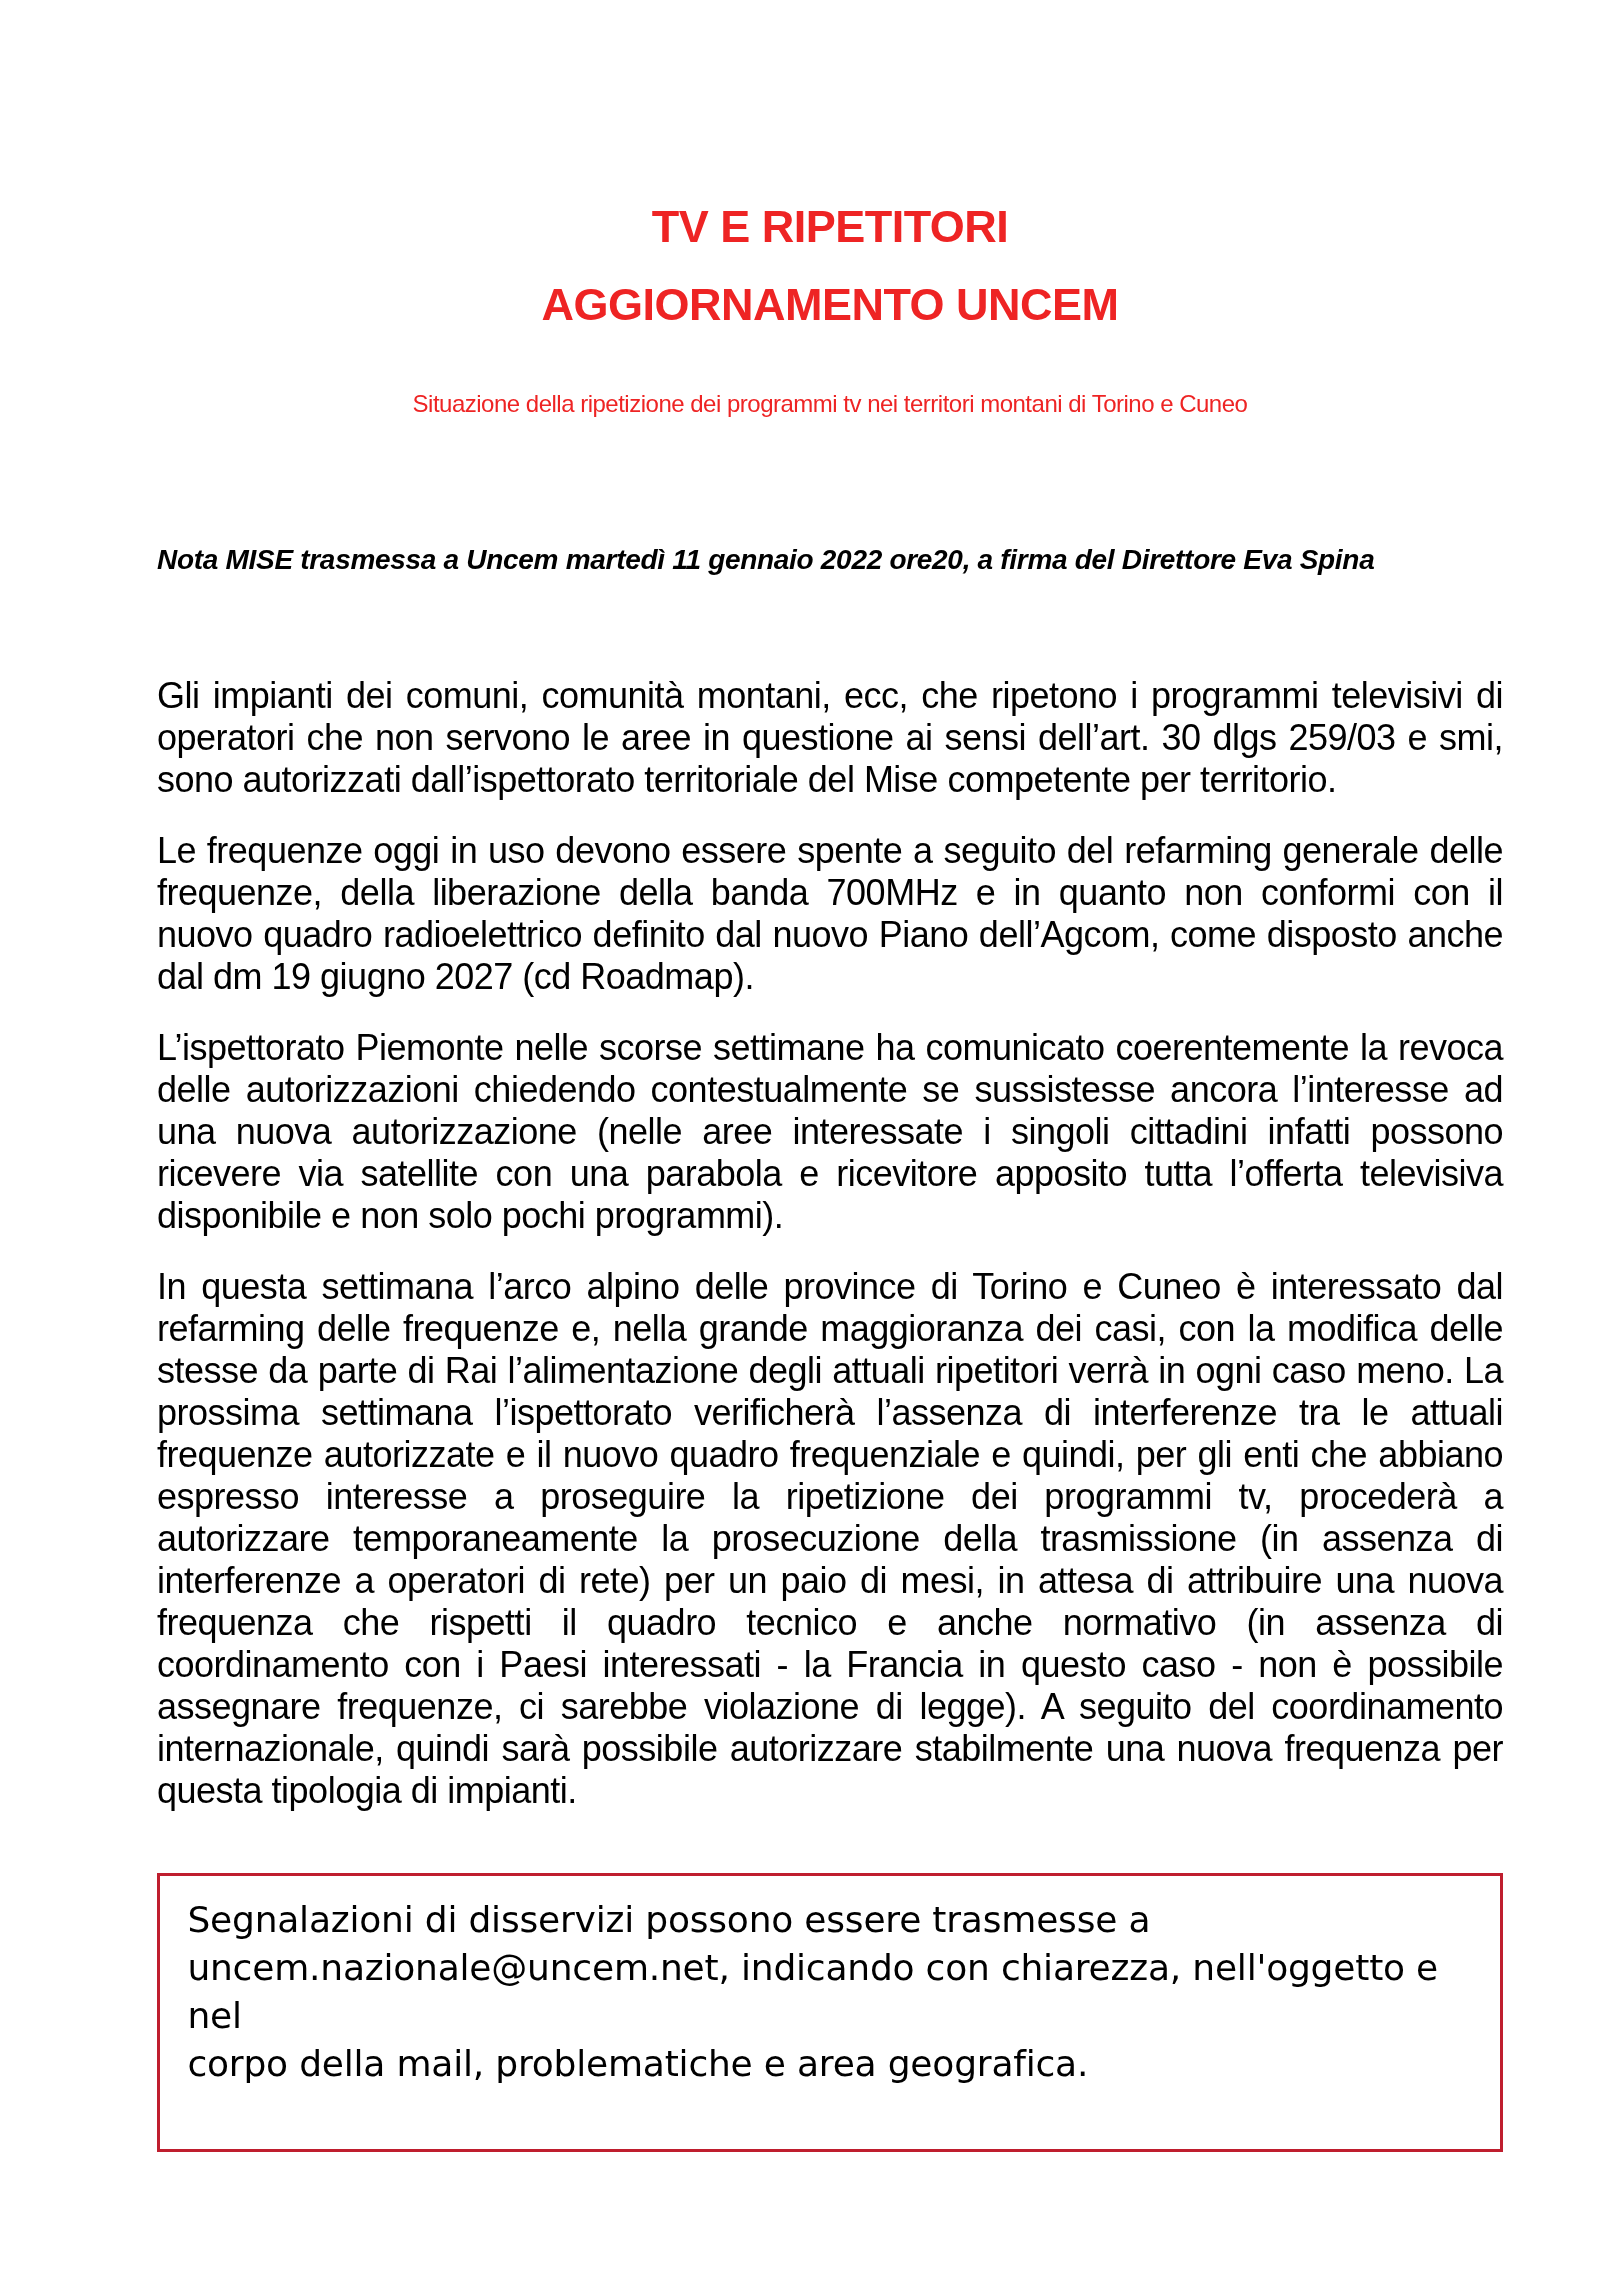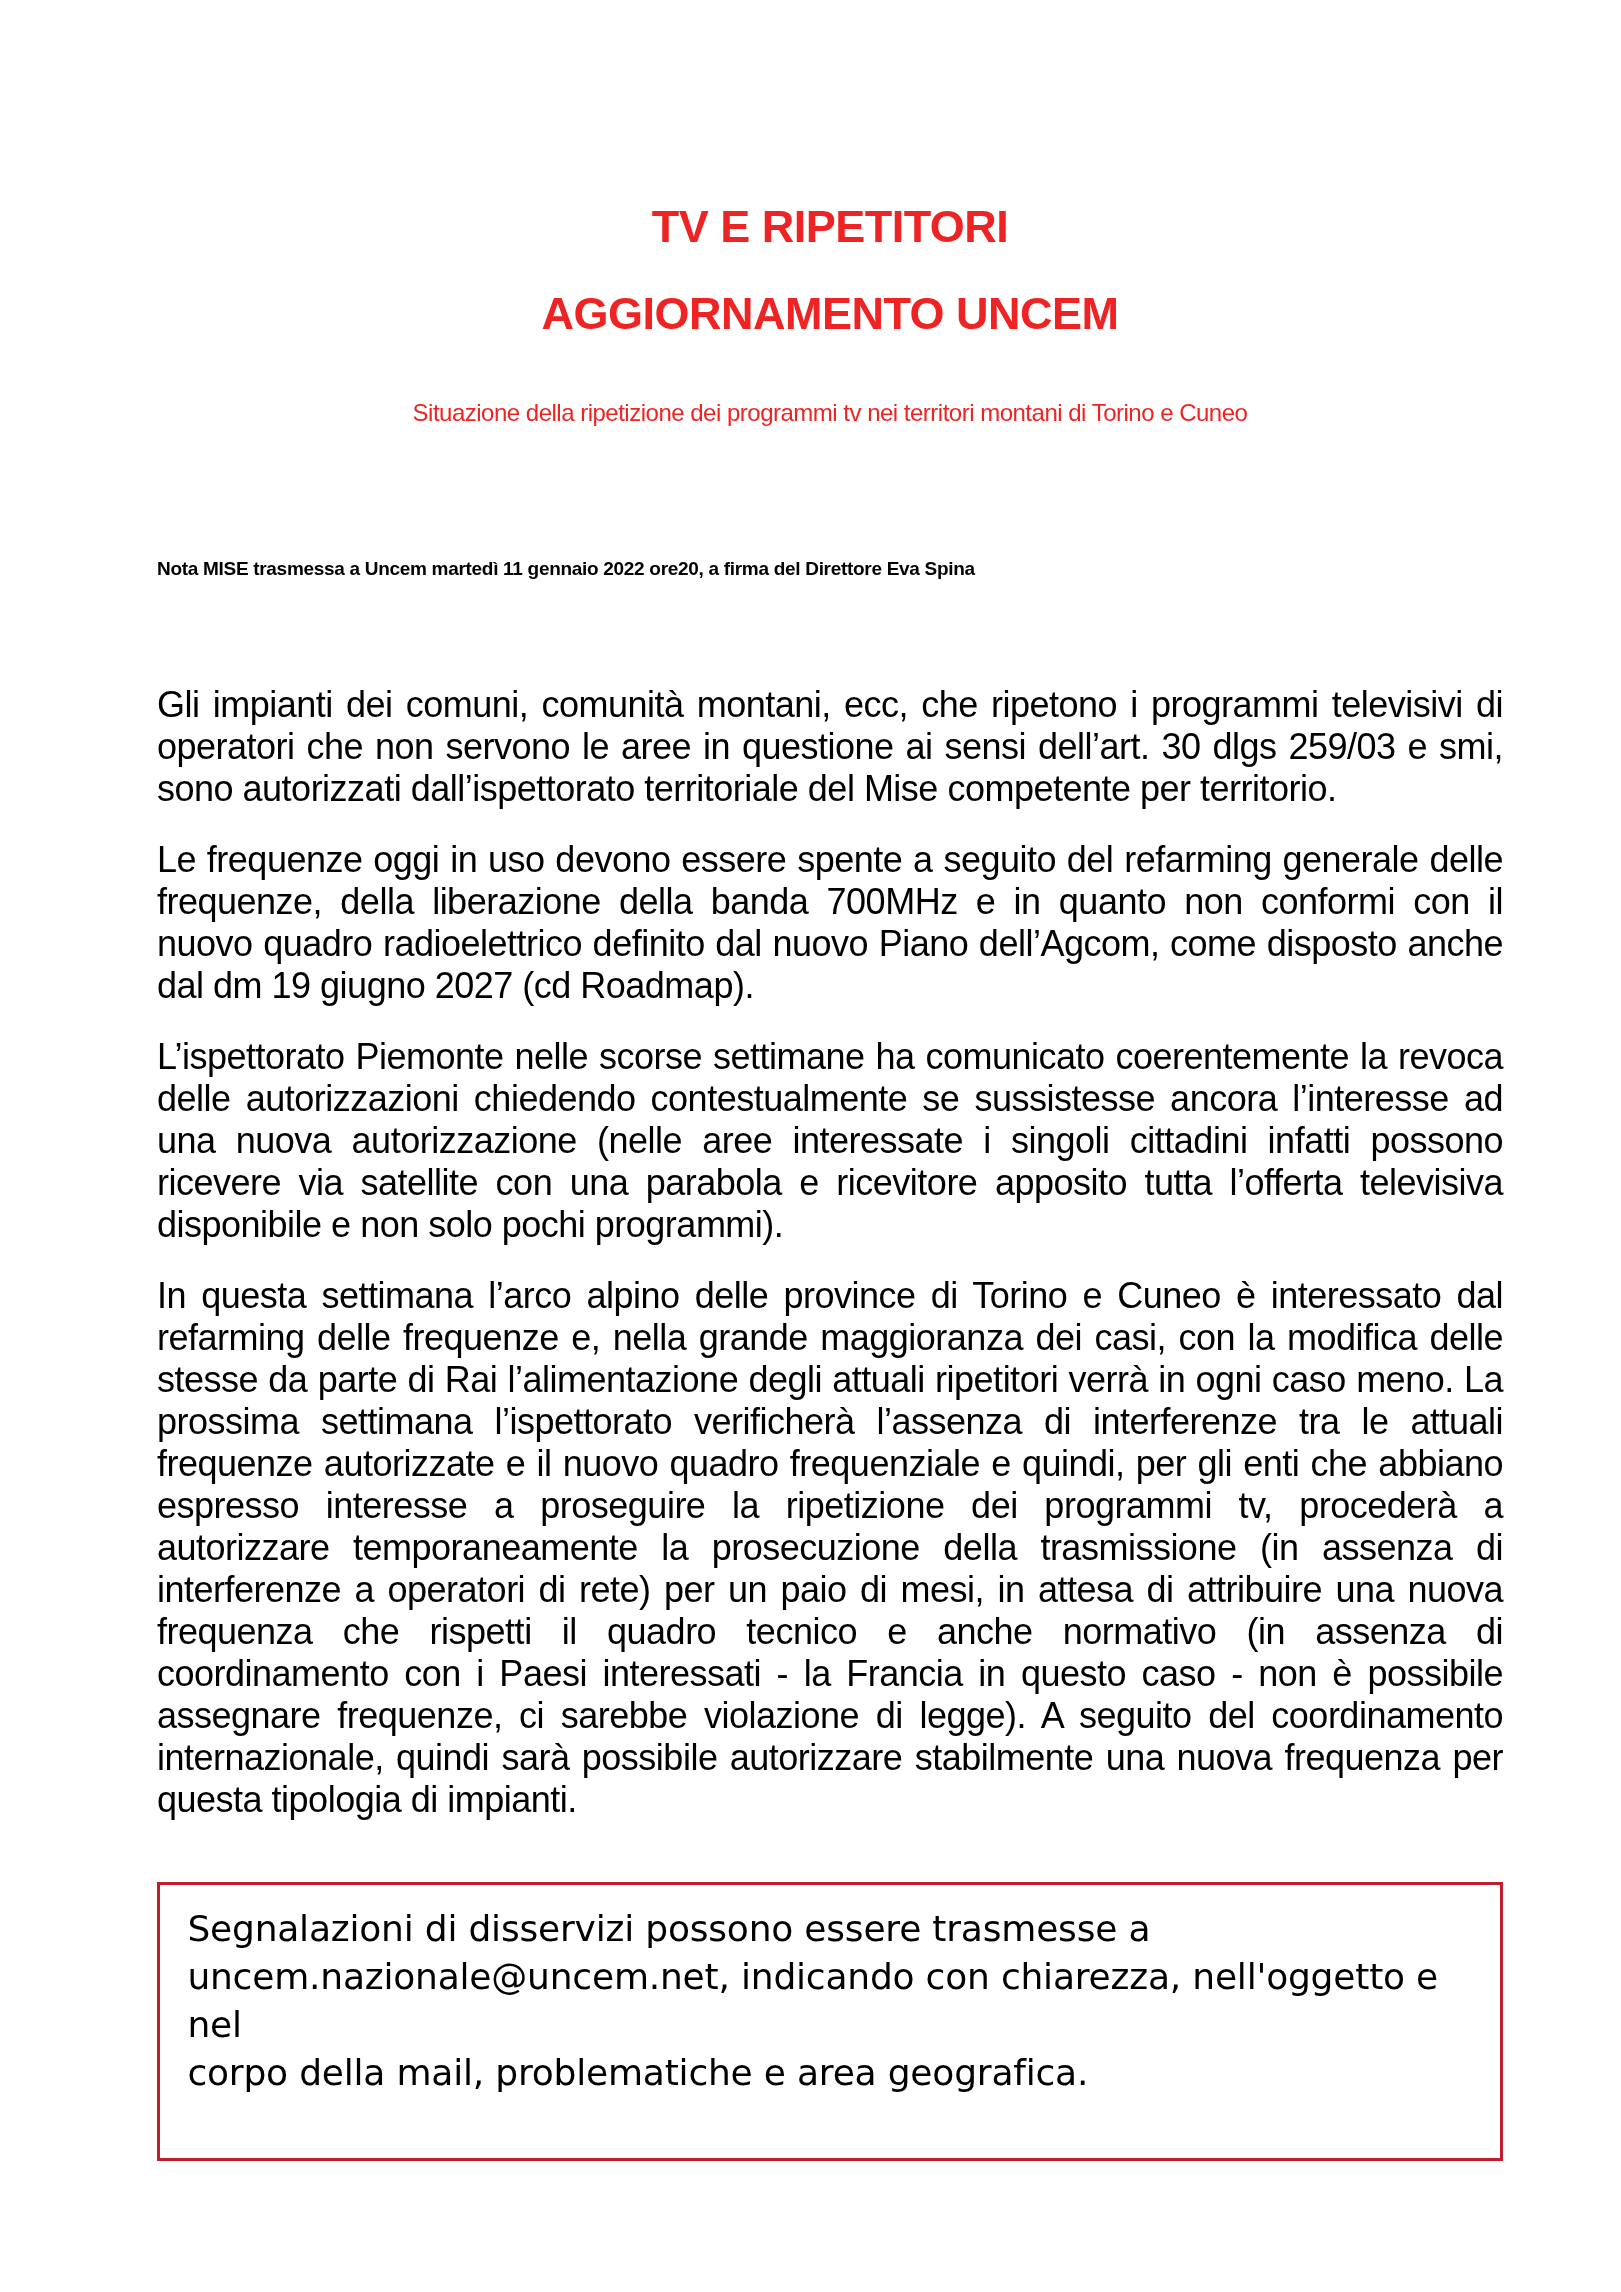--- a/index.html
+++ b/index.html
@@ -23,36 +23,37 @@
     background: #ffffff;
   }
   .doc-title {
     font-size: 45px;
     font-weight: 700;
     line-height: 52px;
     text-align: center;
     color: var(--heading-red);
     letter-spacing: -0.5px;
   }
-  .doc-title + .doc-title { margin-top: 35px; }
+  .doc-title + .doc-title { margin-top: 26px; }
   .doc-subtitle {
     margin-top: 53px;
     font-size: 24px;
     font-weight: 400;
     line-height: 40px;
     text-align: center;
     color: var(--heading-red);
     letter-spacing: -0.5px;
   }
   .doc-note {
     margin-top: 118px;
-    font-size: 19px;
+    font-size: 28px;
     font-weight: 700;
     line-height: 35px;
     letter-spacing: -0.3px;
+    font-style: italic;
   }
   .doc-body {
     margin-top: 98px;
   }
   .doc-body p {
     font-size: 36px;
     font-weight: 400;
     line-height: 42px;
     letter-spacing: -0.5px;
     text-align: justify;

